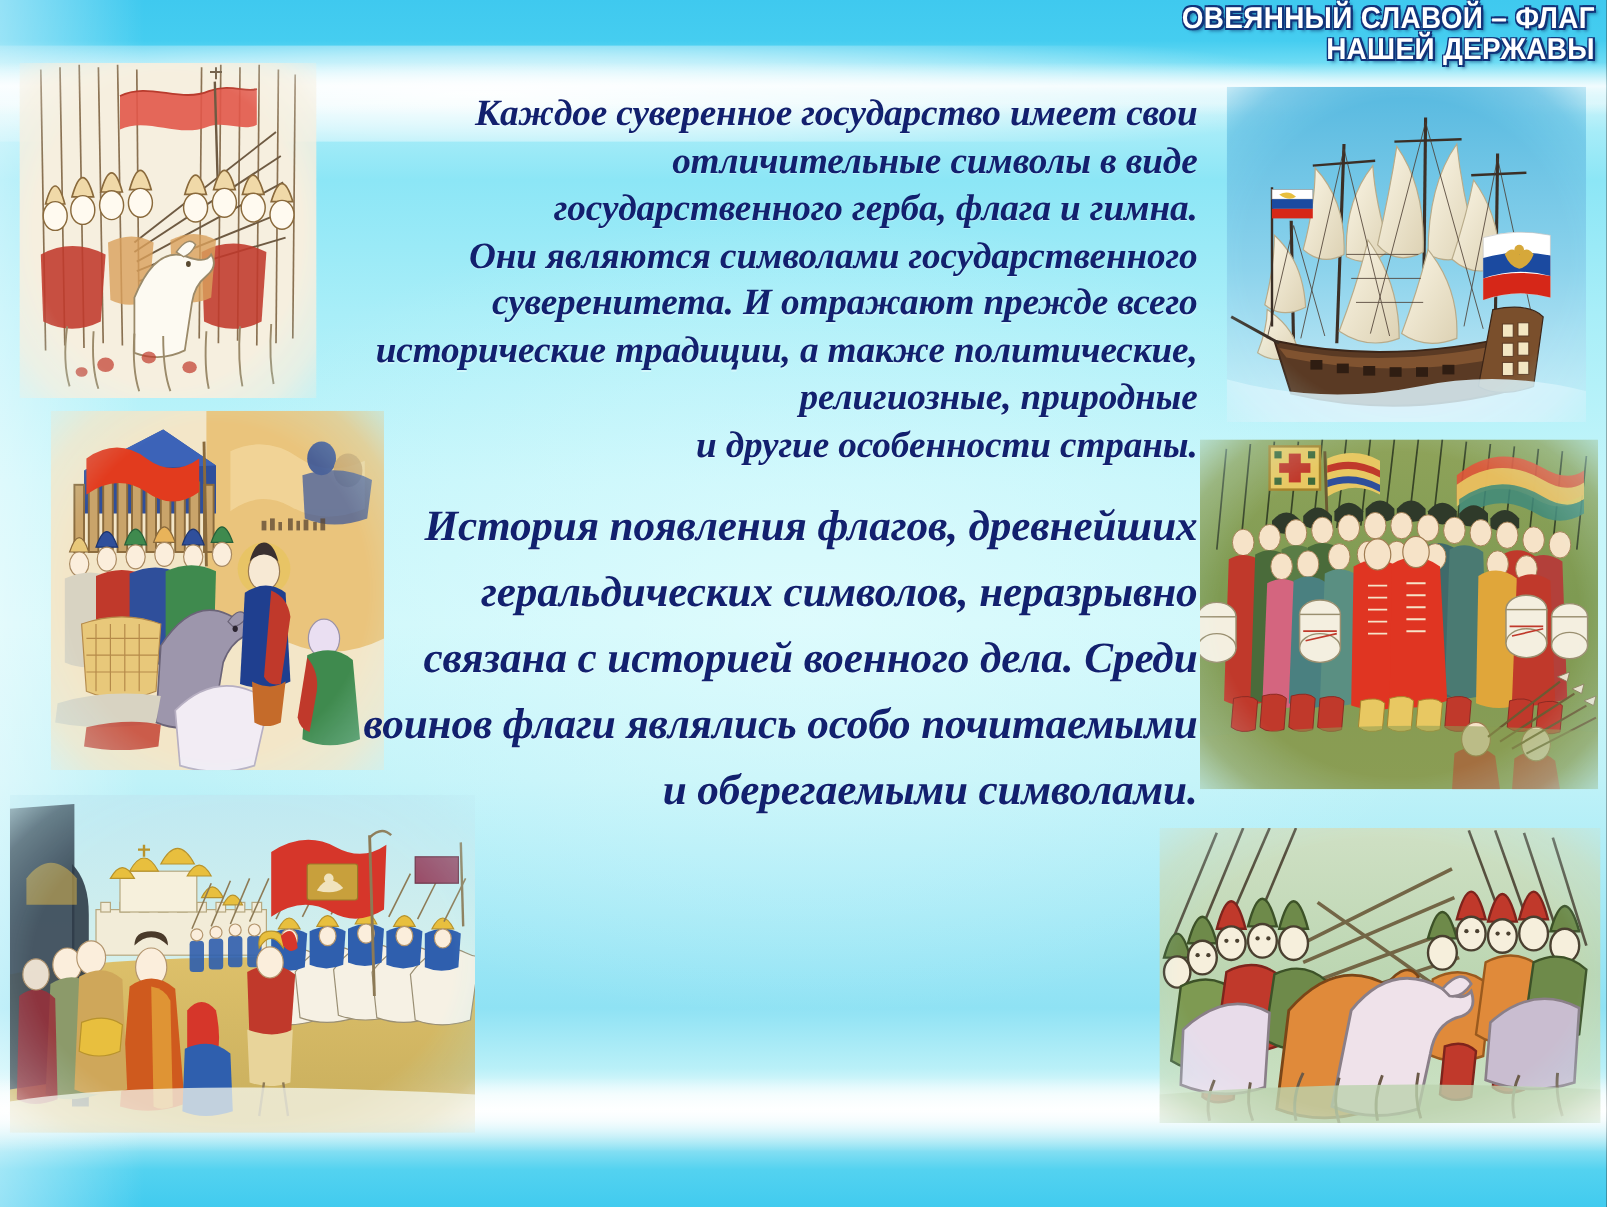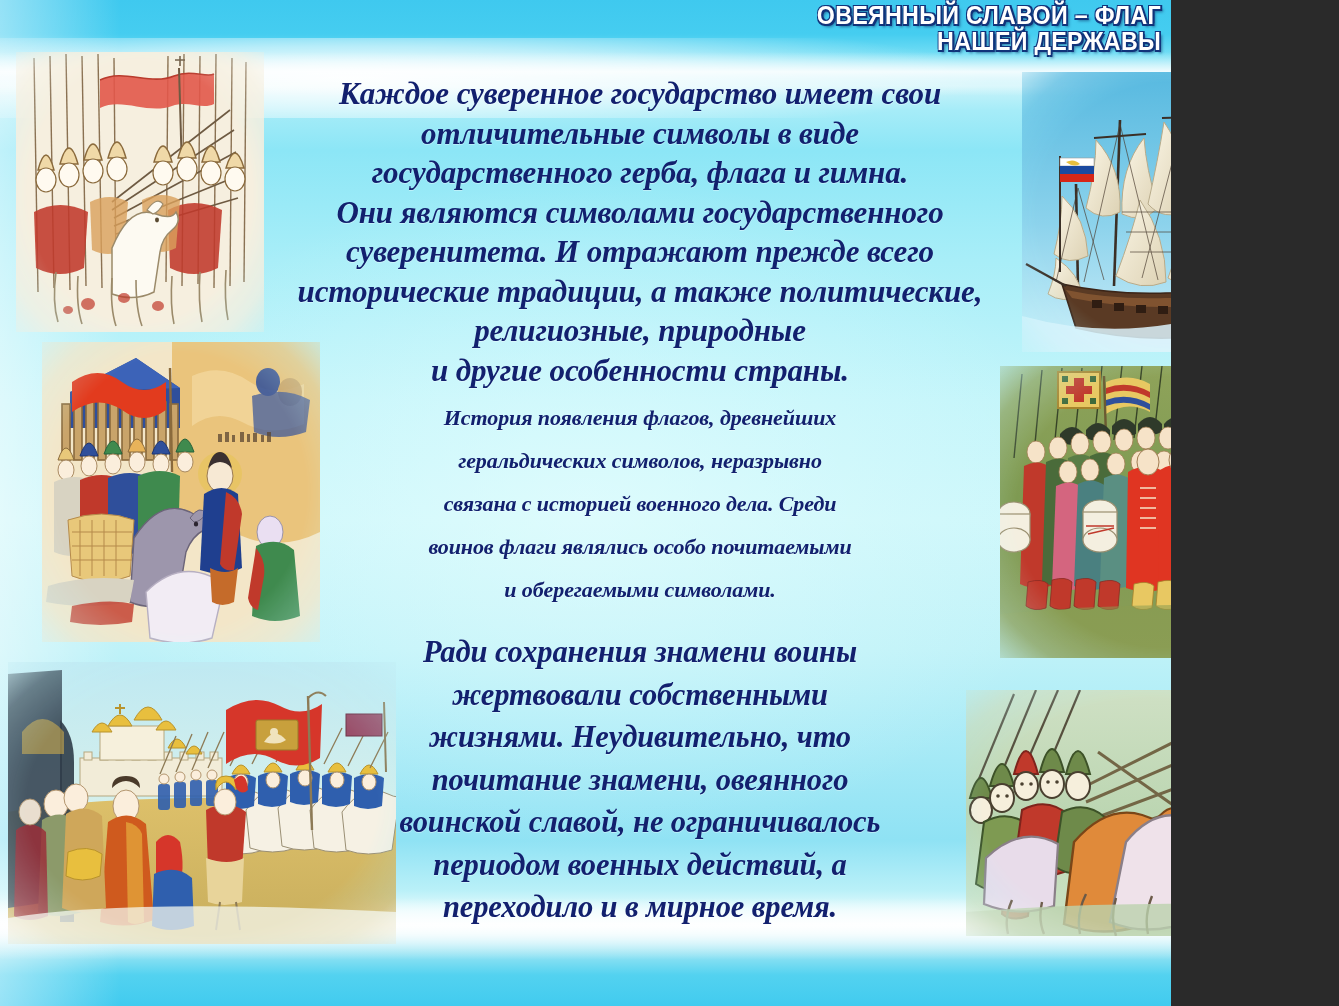--- a/index.html
+++ b/index.html
@@ -4,21 +4,21 @@
 <title>Овеянный славой – флаг нашей державы</title>
 <style>
   html, body {
     margin: 0;
     padding: 0;
     background: #2a2a2a;
   }
 
   #poster {
     position: relative;
-    width: 1171px;
+    width: 1339px;
     height: 1006px;
     overflow: hidden;
     font-family: "Liberation Serif", "DejaVu Serif", serif;
     
     background:
       linear-gradient(to bottom,
         #3fc9ef 0px,
         #45cdf0 34px,
         #7fe2f6 60px,
         #c8f3fa 86px,
@@ -172,35 +172,35 @@
     white-space: nowrap;
   }
 
   
   .text-column {
     position: absolute;
     left: 282px;
     top: 74px;
     width: 716px;
     z-index: 5;
-    text-align: center;
+    text-align: right;
   }
   .para {
     color: #12206e;
     font-family: "Liberation Serif", "DejaVu Serif", serif;
     font-style: italic;
     font-weight: bold;
     font-size: 30.5px;
     line-height: 39.5px;
     letter-spacing: -0.1px;
     white-space: pre-line;
     text-shadow: 0 1px 0 rgba(255,255,255,0.35);
   }
   .para.p1 { font-size: 31px; line-height: 39.5px; }
-  .para.p2 { margin-top: 6px; font-size: 22px; line-height: 43px; }
+  .para.p2 { margin-top: 21px; font-size: 36px; line-height: 55px; }
   .para.p3 { margin-top: 20px; font-size: 30.5px; line-height: 42.5px; }
 
   
   .pic {
     position: absolute;
     overflow: hidden;
     z-index: 3;
   }
   .pic .inner {
     position: absolute;
@@ -955,23 +955,16 @@
 Они являются символами государственного
 суверенитета. И отражают прежде всего
 исторические традиции, а также политические,
 религиозные, природные
 и другие особенности страны.</div>
     <div class="para p2">История появления флагов, древнейших
 геральдических символов, неразрывно
 связана с историей военного дела.  Среди
 воинов флаги являлись особо почитаемыми
 и оберегаемыми символами.</div>
-    <div class="para p3">Ради сохранения знамени воины
-жертвовали собственными
-жизнями.  Неудивительно, что
-почитание знамени, овеянного
-воинской славой, не ограничивалось
-периодом военных действий, а
-переходило и в мирное время.</div>
   </div>
 
 
 </div>
 
 </body></html>

